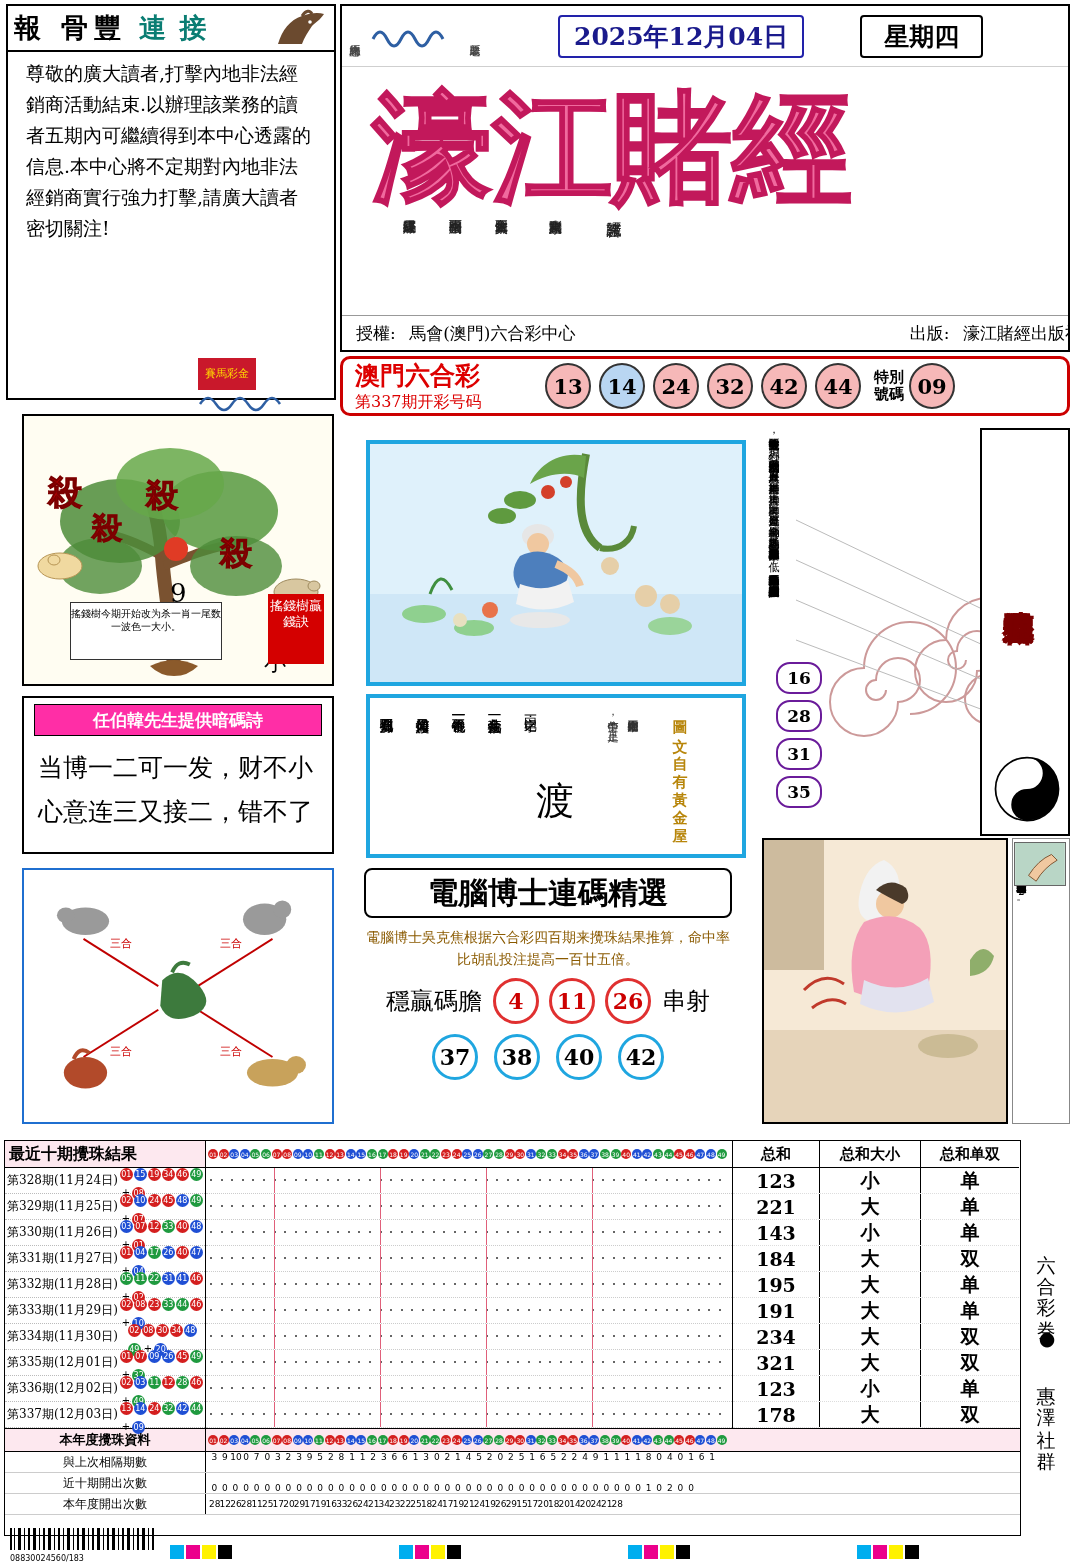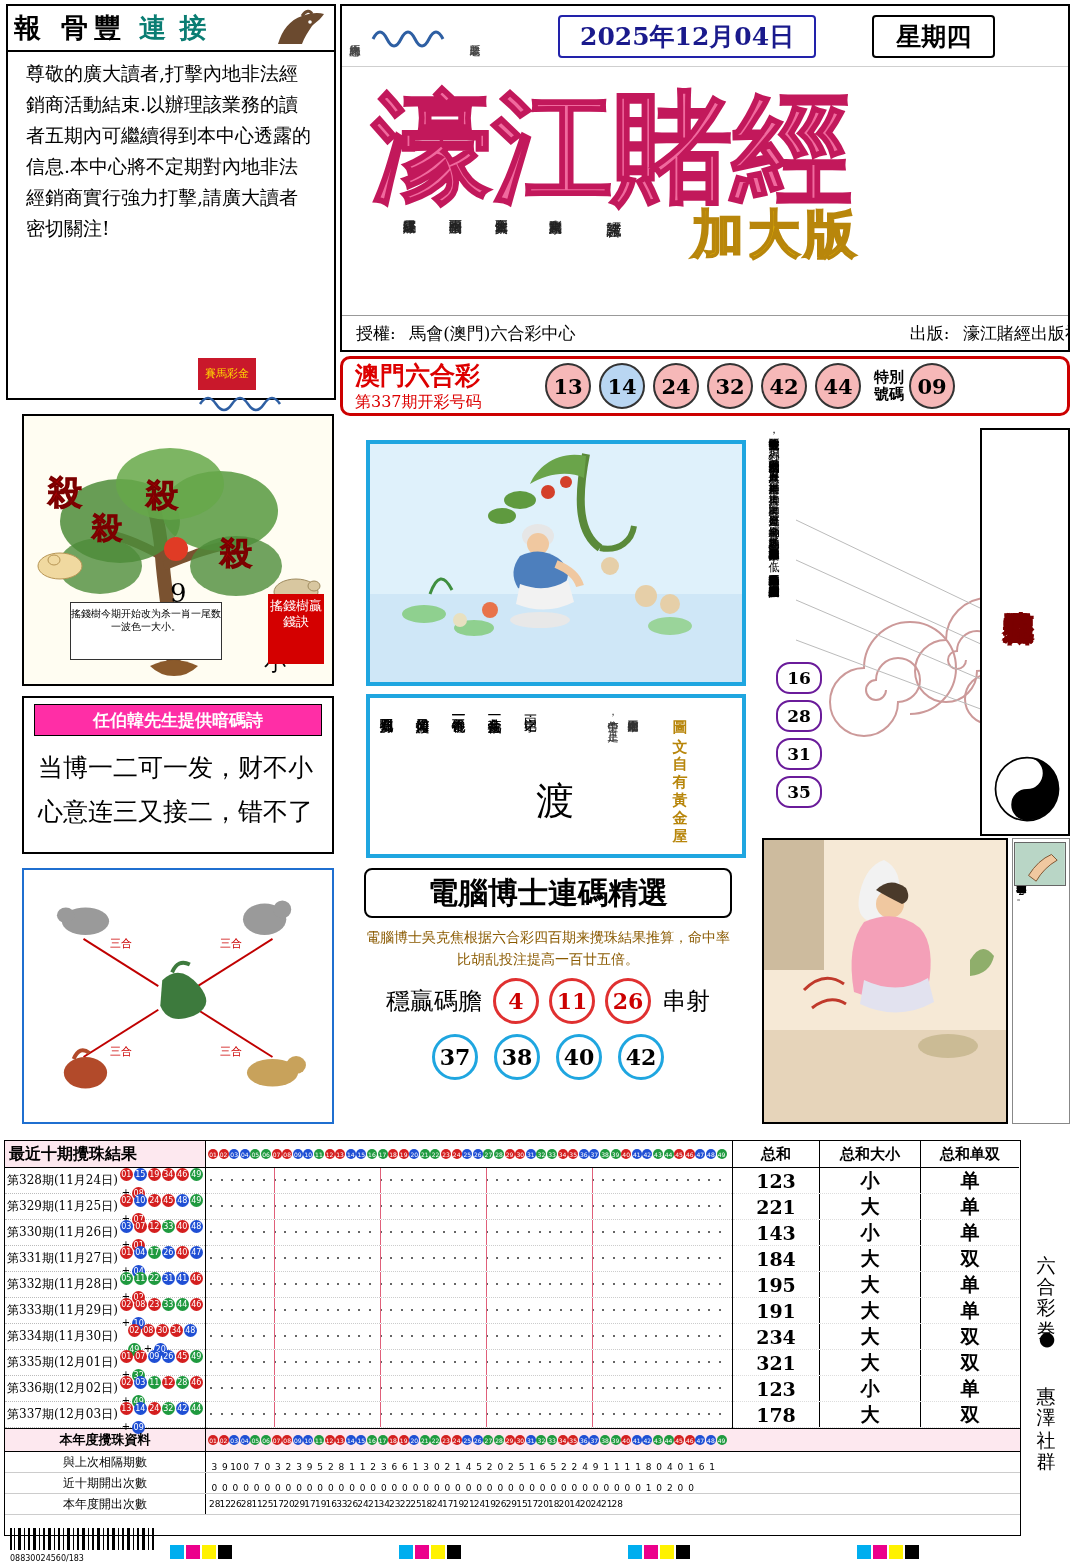--- a/index.html
+++ b/index.html
@@ -10,21 +10,21 @@
   
   #notice{left:6px;top:4px;width:330px;height:396px;border:2px solid #000;background:#fff;}
   #notice .hdr{height:44px;border-bottom:2px solid #000;display:flex;align-items:center;position:relative;padding-left:6px;}
   #notice .hdr .big{font-size:27px;font-weight:bold;letter-spacing:6px;font-family:"DejaVu Serif","Liberation Serif",serif;}
   #notice .hdr .teal{font-size:27px;font-weight:bold;color:#0a7d73;letter-spacing:2px;}
   #notice .body{padding:6px 18px;font-size:19px;line-height:31px;font-family:"DejaVu Serif","Liberation Serif",serif;}
   .horse{position:absolute;right:4px;top:2px;width:58px;height:40px;}
   
   #mast{left:340px;top:4px;width:730px;height:348px;border:2px solid #000;background:#fff;overflow:hidden;}
   #mast .topbar{height:60px;border-bottom:1px solid #cfcfcf;display:flex;align-items:center;}
-  .datebox{border:2px solid #2222aa;border-radius:4px;padding:3px 20px;font-size:25px;font-weight:bold;color:#1a1a8c;font-family:"DejaVu Serif","Liberation Serif",serif;background:#fff;}
+  .datebox{border:2px solid #2222aa;border-radius:4px;padding:3px 14px;font-size:25px;font-weight:bold;color:#1a1a8c;font-family:"DejaVu Serif","Liberation Serif",serif;background:#fff;}
   .weekbox{border:2px solid #000;border-radius:4px;padding:3px 22px;font-size:25px;font-weight:bold;font-family:"DejaVu Serif","Liberation Serif",serif;background:#fff;}
   .mast-title{position:absolute;left:30px;top:52px;width:670px;height:210px;}
   .mast-word{font-family:"DejaVu Serif","Liberation Serif",serif;font-weight:bold;color:#f06a9e;-webkit-text-stroke:2px #c2185b;}
   #mast .authbar{position:absolute;left:0;bottom:0;width:100%;height:34px;border-top:1px solid #999;display:flex;align-items:center;justify-content:space-between;padding:0 14px;font-size:17px;font-family:"DejaVu Serif","Liberation Serif",serif;}
   .bigver{font-family:"DejaVu Serif","Liberation Serif",serif;font-weight:bold;color:#f3c300;-webkit-text-stroke:2px #b8860b;font-size:52px;letter-spacing:4px;}
   .slogan{position:absolute;font-size:13px;line-height:15px;font-family:"DejaVu Serif","Liberation Serif",serif;color:#222;}
   
   #draw{left:340px;top:356px;width:730px;height:60px;border:3px solid #cc0000;border-radius:10px;background:#fff;display:flex;align-items:center;}
   #draw .lbl{padding-left:12px;width:190px;}
   #draw .lbl .l1{font-size:25px;color:#d00;font-weight:bold;font-family:"DejaVu Serif","Liberation Serif",serif;}
@@ -102,21 +102,20 @@
         <path d="M3 20 q7 -14 14 0 q7 14 14 0 q7 -14 14 0 q7 14 14 0 q7 -14 14 0" stroke="#2e5fa3" stroke-width="3" fill="none"></path>
       </svg>
     </div>
     <div class="vert" style="font-size:11px;margin-left:8px;line-height:12px;color:#444;">原裝老版</div>
     <div class="datebox" style="margin-left:78px;">2025年12月04日</div>
     <div class="weekbox" style="margin-left:56px;">星期四</div>
   </div>
 
   <div class="mast-title">
     <div class="mast-word" style="position:absolute;left:0;top:10px;font-size:120px;">濠江賭經</div>
-    <div class="bigver" style="position:absolute;left:320px;top:142px;">加大版</div>
     <div class="vert slogan" style="left:30px;top:152px;">濠江賭經尋靈碼</div>
     <div class="vert slogan" style="left:76px;top:152px;">賭根削去頭不回</div>
     <div class="vert slogan" style="left:122px;top:152px;">因貪至貧無米炊</div>
     <div class="vert slogan" style="left:176px;top:152px;">六彩賭患禍萬家</div>
     <div class="vert slogan" style="left:234px;top:152px;font-size:15px;">賭經誠言</div>
   </div>
 
   <div class="authbar">
     <div>
       <span>授權:</span>
@@ -1108,21 +1107,21 @@
           <span class="mini m-green" style="width: 10px; height: 10px; font-size: 6px; margin-right: 0.6px;">43</span>
           <span class="mini m-green" style="width: 10px; height: 10px; font-size: 6px; margin-right: 0.6px;">44</span>
           <span class="mini m-red" style="width: 10px; height: 10px; font-size: 6px; margin-right: 0.6px;">45</span>
           <span class="mini m-red" style="width: 10px; height: 10px; font-size: 6px; margin-right: 0.6px;">46</span>
           <span class="mini m-blue" style="width: 10px; height: 10px; font-size: 6px; margin-right: 0.6px;">47</span>
           <span class="mini m-blue" style="width: 10px; height: 10px; font-size: 6px; margin-right: 0.6px;">48</span>
           <span class="mini m-green" style="width: 10px; height: 10px; font-size: 6px; margin-right: 0.6px;">49</span>
         </div>
     </div>
     <div id="statRows">
-        <div style="display: flex; height: 20px; border-bottom: 1px solid rgb(204, 204, 204); align-items: flex-end;">
+        <div style="display: flex; height: 20px; border-bottom: 1px solid rgb(204, 204, 204); align-items: flex-start;">
           <div class="ctr" style="width: 200px; border-right: 1px solid rgb(0, 0, 0); font-size: 12px; height: 20px; font-family: &quot;DejaVu Serif&quot;, serif;">與上次相隔期數</div>
           <div style="flex: 1 1 0%; display: flex; font-size: 9px; padding-left: 3px;">
             <span style="width: 10.6px; text-align: center;">3</span>
             <span style="width: 10.6px; text-align: center;">9</span>
             <span style="width: 10.6px; text-align: center;">10</span>
             <span style="width: 10.6px; text-align: center;">0</span>
             <span style="width: 10.6px; text-align: center;">7</span>
             <span style="width: 10.6px; text-align: center;">0</span>
             <span style="width: 10.6px; text-align: center;">3</span>
             <span style="width: 10.6px; text-align: center;">2</span>

